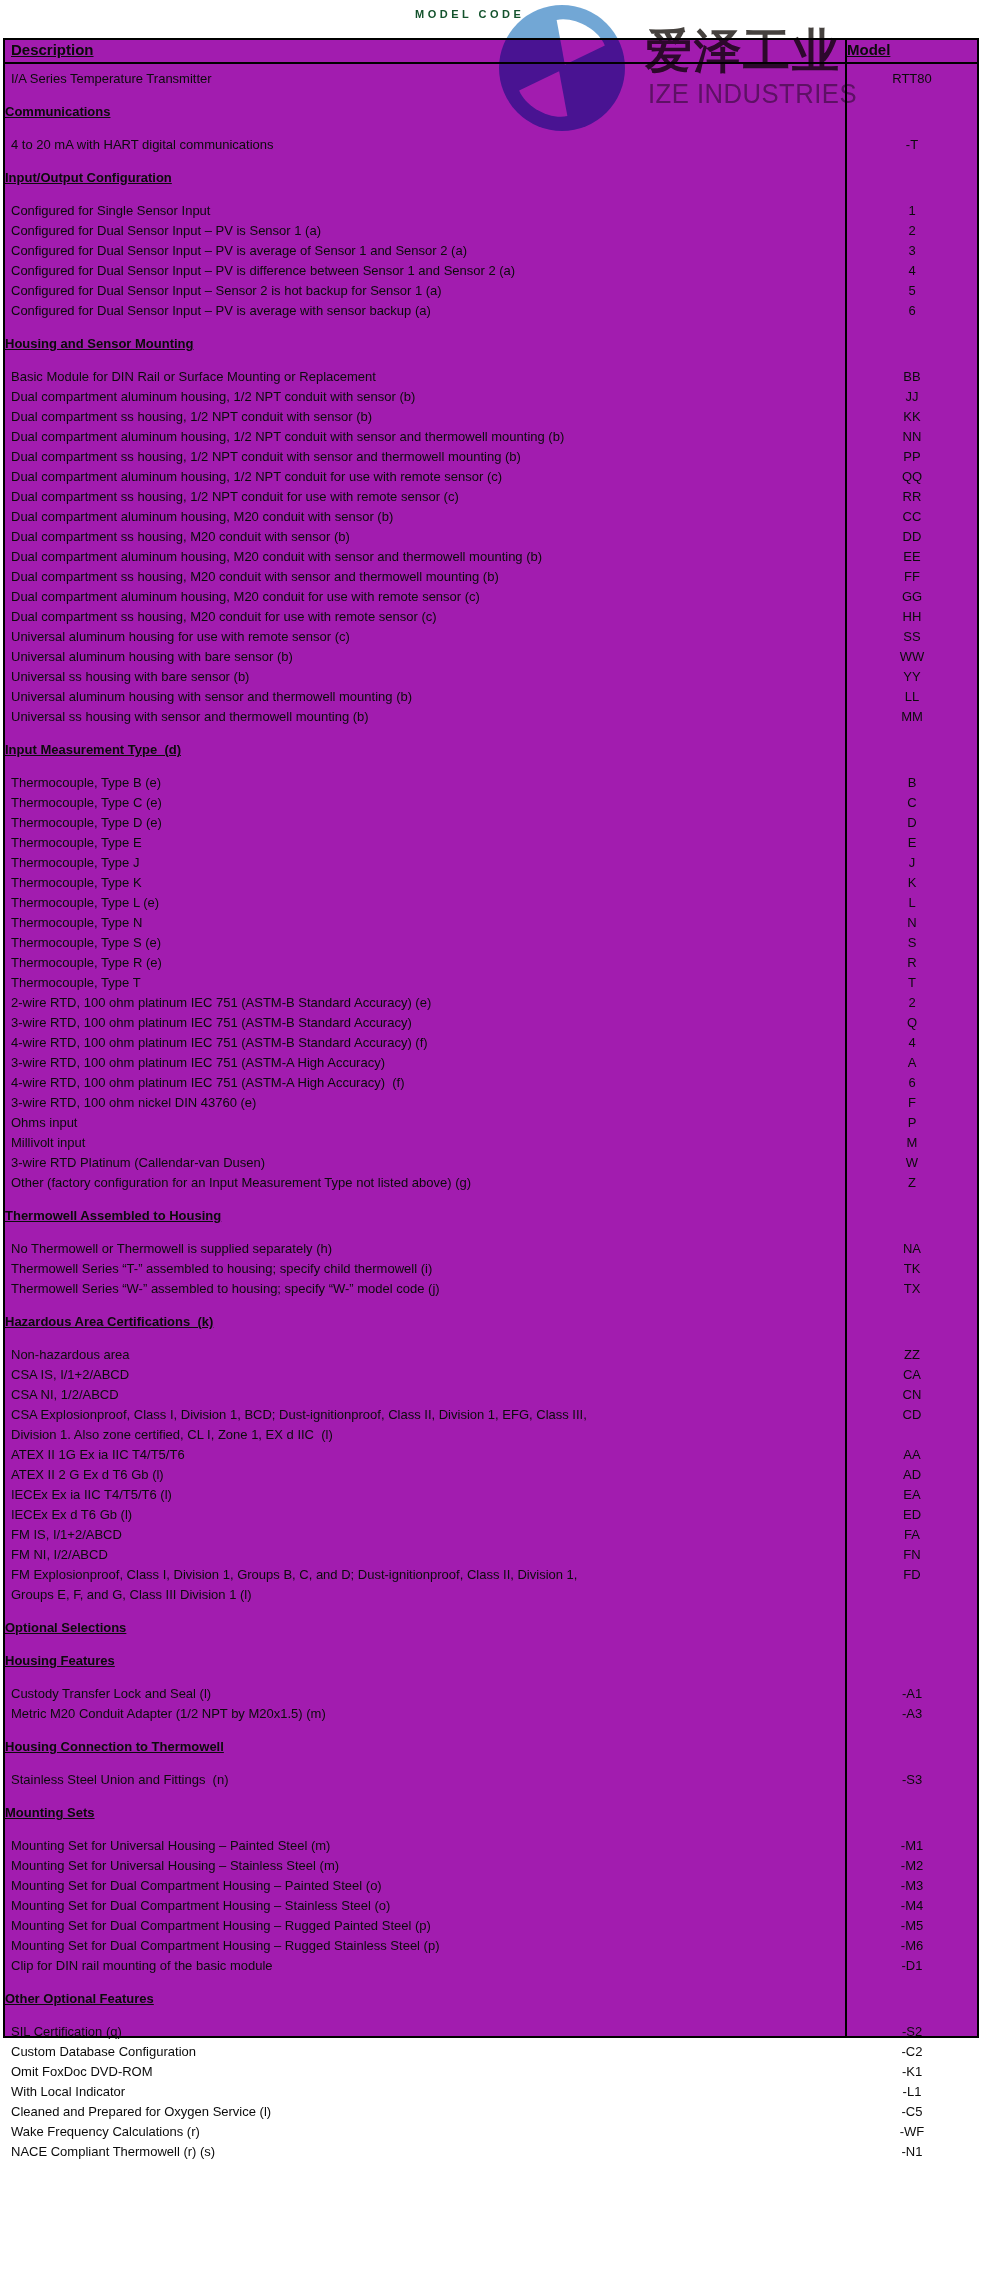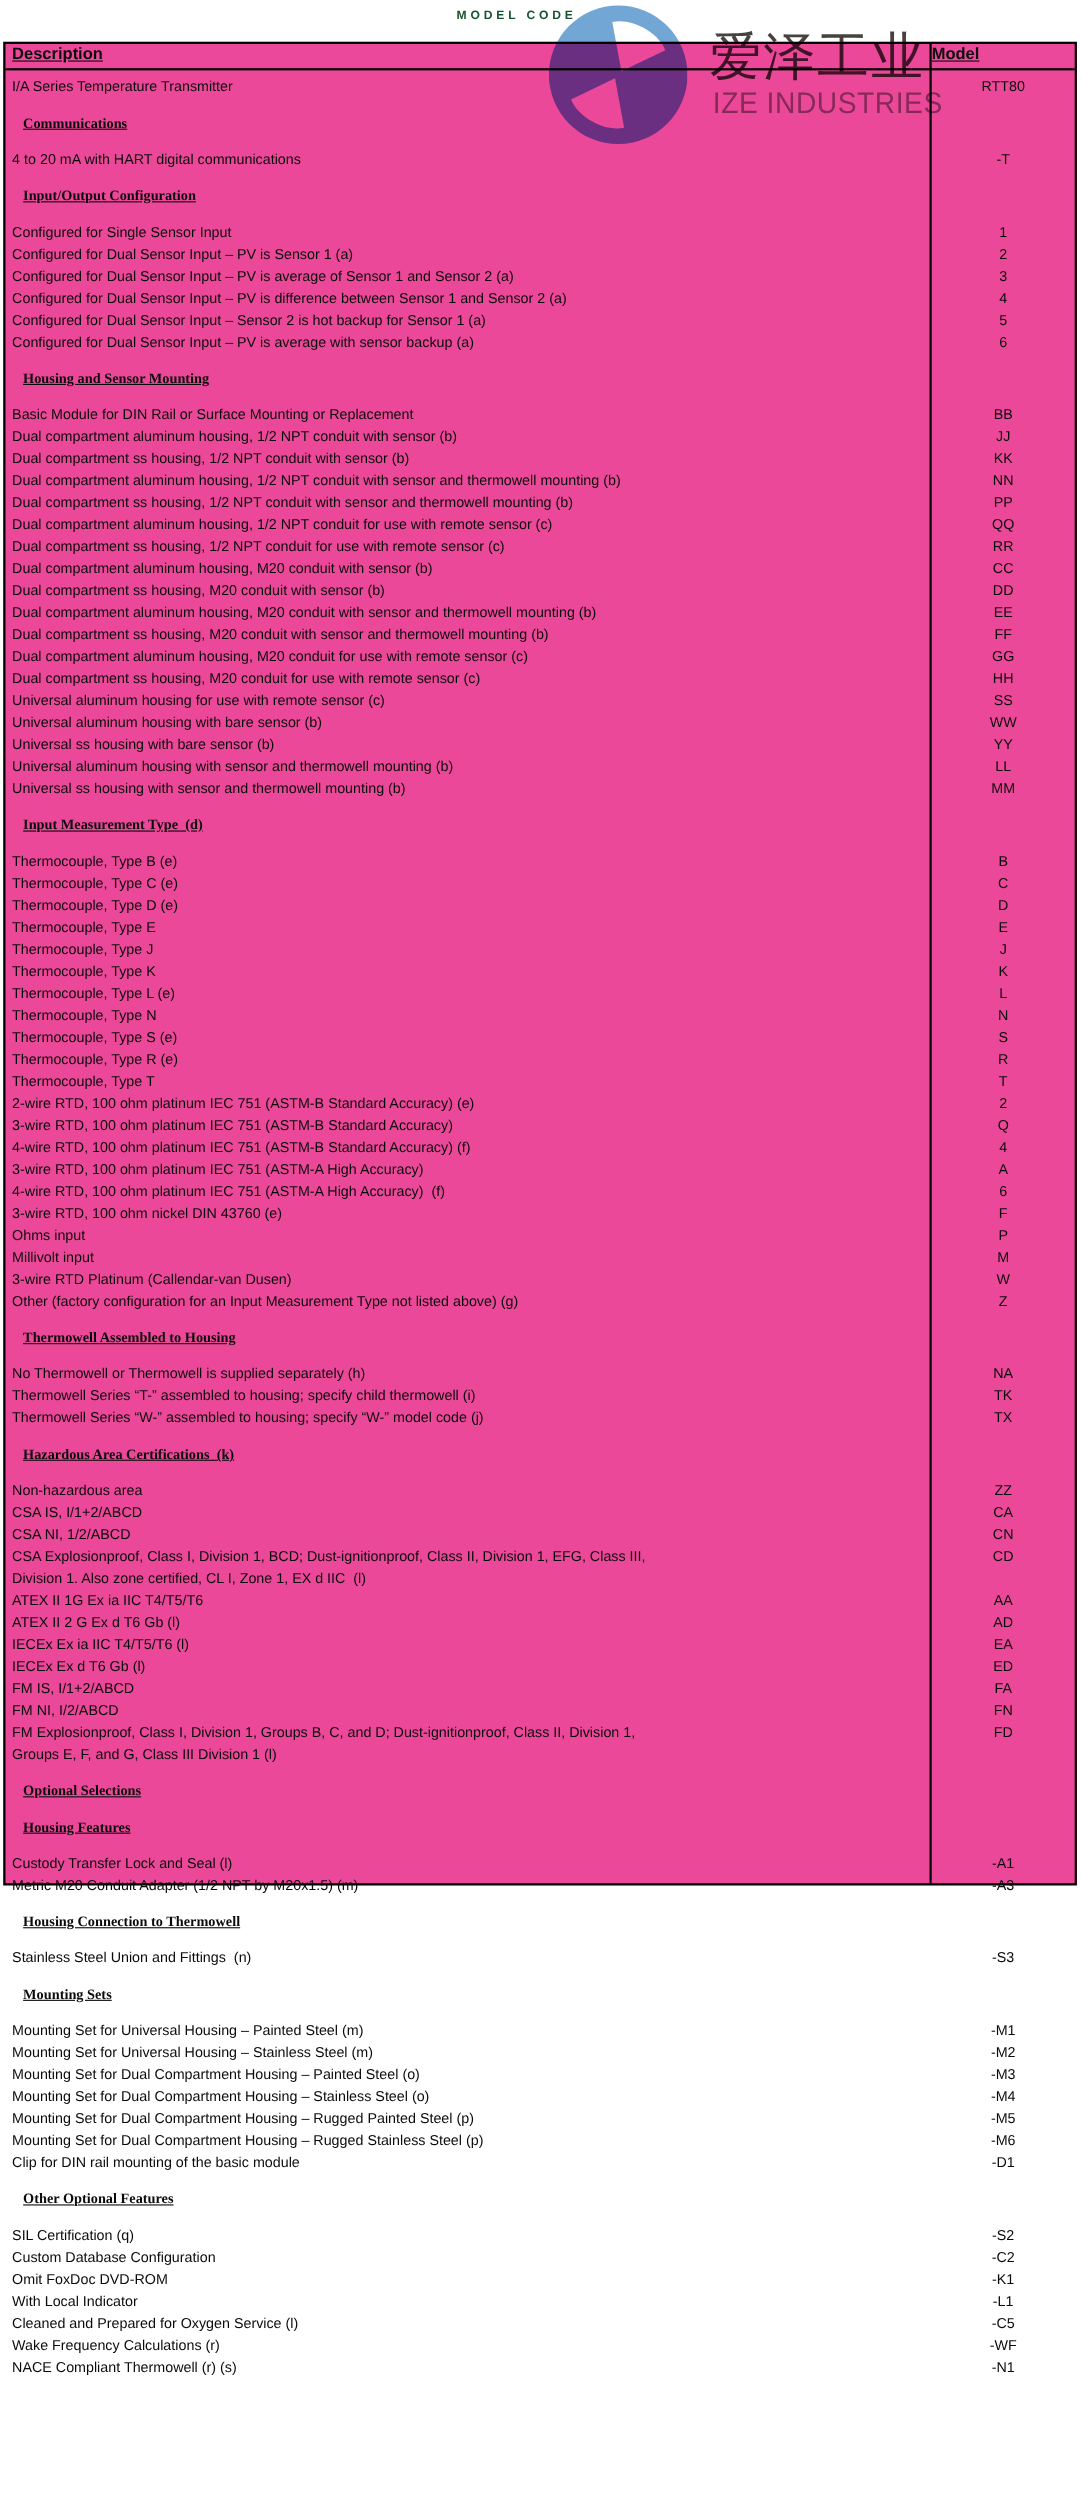--- a/index.html
+++ b/index.html
@@ -7,40 +7,40 @@
     width:983px;height:2270px;position:relative;background:#ffffff;
     font-family:"Liberation Sans", sans-serif;color:#0b0b0b;overflow:hidden;
   }
   .doc-title{
     position:absolute;left:415px;top:8px;
     font-size:11px;font-weight:bold;letter-spacing:3.5px;color:#14532d;
     white-space:pre;z-index:3;
   }
   
   .model-table{
-    position:absolute;left:3px;top:38px;width:976px;height:1676px;
-    border:2px solid #000;box-sizing:border-box;z-index:1;background:#ec4899;
+    position:absolute;left:3px;top:38px;width:976px;height:2000px;
+    border:2px solid #000;box-sizing:border-box;z-index:1;background:#a21caf;
   }
   .vline{position:absolute;top:0;bottom:0;left:840px;width:2px;background:#000;}
   .thead{display:flex;height:22px;border-bottom:2px solid #000;
     font-weight:bold;font-size:15px;line-height:20px;}
   .th-desc{flex:1;padding-left:6px;}
   .th-model{width:130px;text-align:left;}
   .thead span{text-decoration:underline;}
   .tbody{padding-top:5px;font-size:13px;line-height:20px;}
-  .sec-heading{margin:13px 0 13px 16px;font-weight:bold;font-family:Liberation Serif, serif;}
+  .sec-heading{margin:13px 0 13px 0;font-weight:bold;}
   .sec-heading span{text-decoration:underline;white-space:pre;}
   .row{display:flex;align-items:flex-start;}
   .cell-desc{flex:1;padding-left:6px;white-space:pre-wrap;}
   .cell-model{width:130px;text-align:center;white-space:pre;}
   
   .watermark{position:absolute;left:0;top:0;width:983px;height:160px;
     z-index:2;pointer-events:none;mix-blend-mode:multiply;opacity:.96;}
   .wm-logo{position:absolute;left:499px;top:4px;width:126px;height:128px;}
-  .wm-cjk{position:absolute;left:645px;top:20px;font-size:47px;font-weight:normal;
+  .wm-cjk{position:absolute;left:645px;top:20px;font-size:47px;font-weight:bold;
     color:#3e3a37;letter-spacing:2px;white-space:pre;
     font-family:"DejaVu Sans", sans-serif;}
   .wm-latin{position:absolute;left:648px;top:79px;font-size:27px;color:#8f8f8f;
     letter-spacing:.5px;white-space:pre;transform:scaleX(.95);transform-origin:left;}
 </style>
 </head>
 <body>
 
 <div class="doc-title">MODEL CODE</div>
 

